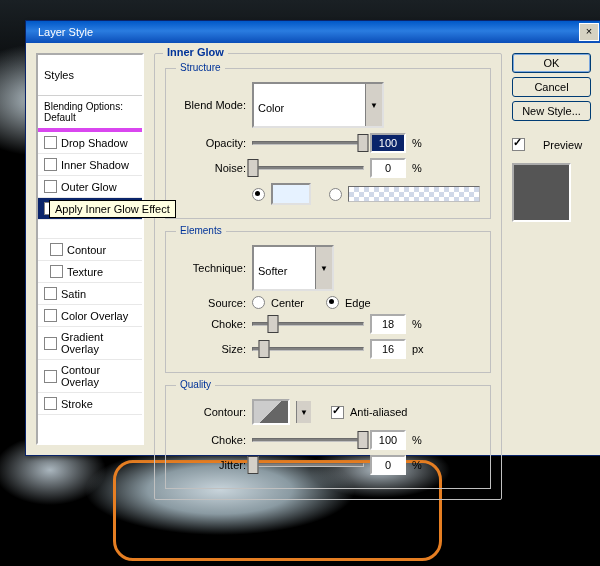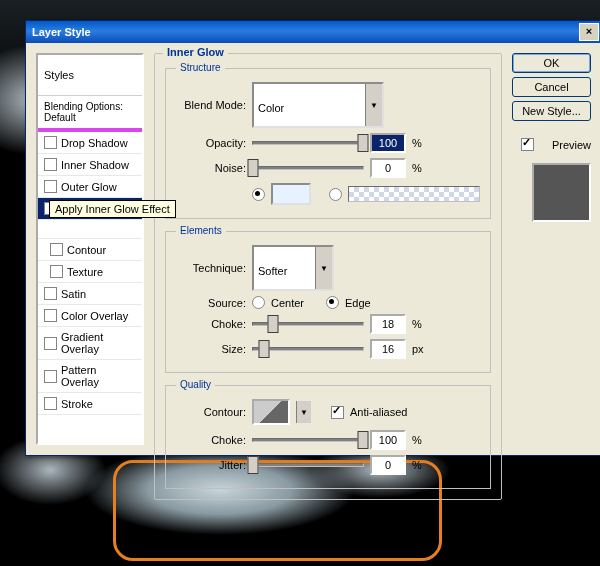--- a/index.html
+++ b/index.html
@@ -1,19 +1,19 @@
 <!DOCTYPE html>
 <html><head>
 <meta charset="utf-8">
 <style>
 body{margin:0;background:#000;font-family:Tahoma,Arial,sans-serif;font-size:11px;color:#000;width:600px;height:566px;position:relative;overflow:hidden}
 .bg-texture{position:absolute;left:0;top:0;width:600px;height:566px;background:radial-gradient(ellipse 120px 80px at 40px 100px,#b8c5cc 0%,transparent 70%),radial-gradient(ellipse 180px 60px at 220px 490px,#c8d4db 0%,#8a9aa2 40%,transparent 75%),radial-gradient(ellipse 100px 40px at 380px 470px,#b0bcc4 0%,transparent 70%),radial-gradient(ellipse 80px 50px at 50px 470px,#aab6be 0%,transparent 70%),linear-gradient(180deg,#1a2024 0%,#000 20%)}
 .highlight-box{position:absolute;left:113px;top:460px;width:323px;height:95px;border:3px solid #e67e22;border-radius:20px}
 .dialog{position:absolute;left:25px;top:20px;width:575px;height:434px;background:#ece9d8;border:1px solid #0a246a;box-shadow:2px 2px 4px rgba(0,0,0,.4)}
-.titlebar{height:22px;background:linear-gradient(180deg,#0058c8 0%,#2a7ce0 45%,#0a4db8 100%);color:#fff;display:flex;align-items:center;padding:0 2px 0 6px;font-weight:bold}
+.titlebar{height:22px;background:linear-gradient(180deg,#0058c8 0%,#2a7ce0 45%,#0a4db8 100%);color:#fff;display:flex;align-items:center;padding:0 2px 0 12px;font-weight:normal}
 .titlebar span{flex:1}
 .close-btn{width:18px;height:16px;background:#d6d2c2;border:1px solid #fff;color:#000;text-align:center;line-height:14px;font-family:Arial;font-size:11px;cursor:pointer}
 .body{display:flex;padding:10px;gap:10px;height:calc(100% - 42px)}
 .left-panel{width:150px;border:2px inset #fff;background:#fff;display:flex;flex-direction:column}
 .lp-header{padding:14px 6px;border-bottom:1px solid #d0d0d0}
 .lp-sub{padding:5px 6px;border-bottom:4px solid #d946ef;font-size:10px}
 .lp-item{padding:4px 6px;display:flex;align-items:center;gap:4px;border-bottom:1px solid #e8e8e8}
 .lp-item.selected{background:#0a246a;color:#fff}
 .lp-indent{padding-left:12px}
 .cb{width:11px;height:11px;border:1px solid #848484;background:#fff;display:inline-block;position:relative;flex-shrink:0}
@@ -30,21 +30,21 @@
 .select{border:2px inset #e0e0e0;background:#fff;height:18px;display:flex;align-items:flex-end;padding:12px 4px;position:relative}
 .select-arrow{position:absolute;right:0;top:0;width:16px;height:100%;background:#d4d0c8;border-left:1px solid #808080;display:flex;align-items:center;justify-content:center;font-size:8px}
 .slider-track{flex:1;height:2px;background:#808080;position:relative;border:1px inset #c0c0c0;max-width:110px}
 .slider-thumb{position:absolute;width:9px;height:16px;background:#d4d0c8;border:1px solid #404040;top:-8px;transform:translateX(-50%)}
 .num-input{width:32px;height:16px;border:2px inset #fff;background:#fff;text-align:center;font-size:11px;padding:0}
 .num-input.blue{background:#0a246a;color:#fff}
 .unit{font-size:11px;width:14px}
 .radio{width:11px;height:11px;border:1px solid #848484;border-radius:50%;background:#fff;display:inline-block;position:relative}
 .radio.checked::after{content:"";position:absolute;left:2px;top:2px;width:5px;height:5px;background:#000;border-radius:50%}
 .swatch{width:36px;height:18px;border:2px inset #e0e0e0;display:inline-block}
-.right-panel{width:82px;display:flex;flex-direction:column;gap:4px;align-items:flex-end}
+.right-panel{width:82px;display:flex;flex-direction:column;gap:4px;align-items:flex-start}
 .btn{width:79px;height:20px;background:#ece9d8;border:1px solid #003c74;border-radius:3px;font-size:11px;cursor:pointer}
 .btn.default{box-shadow:inset 0 0 0 1px #7aa7e0}
 .preview-row{display:flex;align-items:center;gap:18px;margin-top:13px}
 .preview-box{width:55px;height:55px;background:#555;border:2px inset #fff;margin-top:8px}
 .contour-box{width:34px;height:22px;border:2px inset #fff;background:linear-gradient(135deg,#ccc 0%,#ccc 49%,#666 50%,#666 100%);display:inline-block}
 .gradient-radio{width:130px;height:14px;border:1px inset #c0c0c0;background:repeating-conic-gradient(#d0d8e8 0 25%,#fff 0 50%) 0 0/10px 10px}
 </style>
 </head>
 <body>
 
@@ -97,21 +97,21 @@
           <div class="lp-item">
             <span class="cb"></span>
             <span>Color Overlay</span>
           </div>
           <div class="lp-item">
             <span class="cb"></span>
             <span>Gradient Overlay</span>
           </div>
           <div class="lp-item">
             <span class="cb"></span>
-            <span>Pattern Overlay</span>
+            <span>Contour Overlay</span>
           </div>
           <div class="lp-item">
             <span class="cb"></span>
             <span>Stroke</span>
           </div>
         </div>
     </div>
 
     <div class="mid-panel">
       <div class="fieldset">

